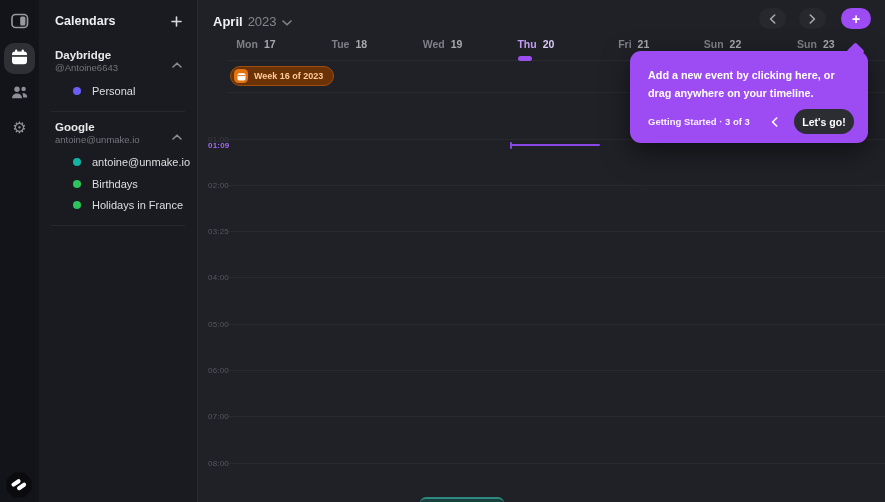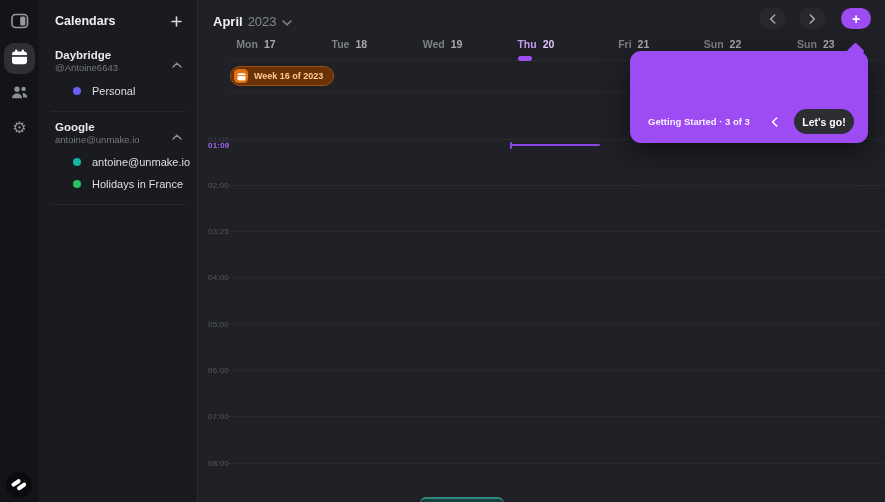--- a/index.html
+++ b/index.html
@@ -141,20 +141,24 @@
         <div class="sb-group">
           <div class="g-name">Google</div>
           <div class="g-sub">antoine@unmake.io</div>
           <span class="g-chev"><svg width="10" height="6" viewBox="0 0 10 6">
               <path d="M1 5l4-3.8L9 5" stroke="#8d8f96" stroke-width="1.5" fill="none" stroke-linecap="round"></path>
             </svg></span>
           <div class="sb-items">
             <div class="sb-item">
               <span class="dot" style="background: rgb(18, 181, 163);"></span>
               <span class="sb-item-label">antoine@unmake.io</span>
+            </div>
+            <div class="sb-item">
+              <span class="dot" style="background: rgb(43, 196, 93);"></span>
+              <span class="sb-item-label">Birthdays</span>
             </div>
             <div class="sb-item">
               <span class="dot" style="background: rgb(43, 196, 93);"></span>
               <span class="sb-item-label">Holidays in France</span>
             </div>
           </div>
         </div>
         <div class="sb-div"></div>
       </div>
   </aside>
@@ -222,20 +226,21 @@
         <div class="hline" style="top: 370.15px;"></div>
         <div class="time-label" style="top: 366.15px;">06:00</div>
         <div class="hline" style="top: 416.48px;"></div>
         <div class="time-label" style="top: 412.48px;">07:00</div>
         <div class="hline" style="top: 462.81px;"></div>
         <div class="time-label" style="top: 458.81px;">08:00</div>
       </div>
 
     <div class="tooltip">
       <div class="tt-arrow"></div>
+      <div class="tt-msg">Add a new event by clicking here, or drag anywhere on your timeline.</div>
       <div class="tt-footer">
         <span class="tt-progress">Getting Started · 3 of 3</span>
         <button class="tt-back">
           <svg width="7" height="10" viewBox="0 0 7 10">
               <path d="M5.7 1 1.6 5l4.1 4" stroke="#ffffff" stroke-width="1.6" fill="none" stroke-linecap="round" stroke-linejoin="round"></path>
             </svg>
         </button>
         <button class="tt-cta">Let's go!</button>
       </div>
     </div>

